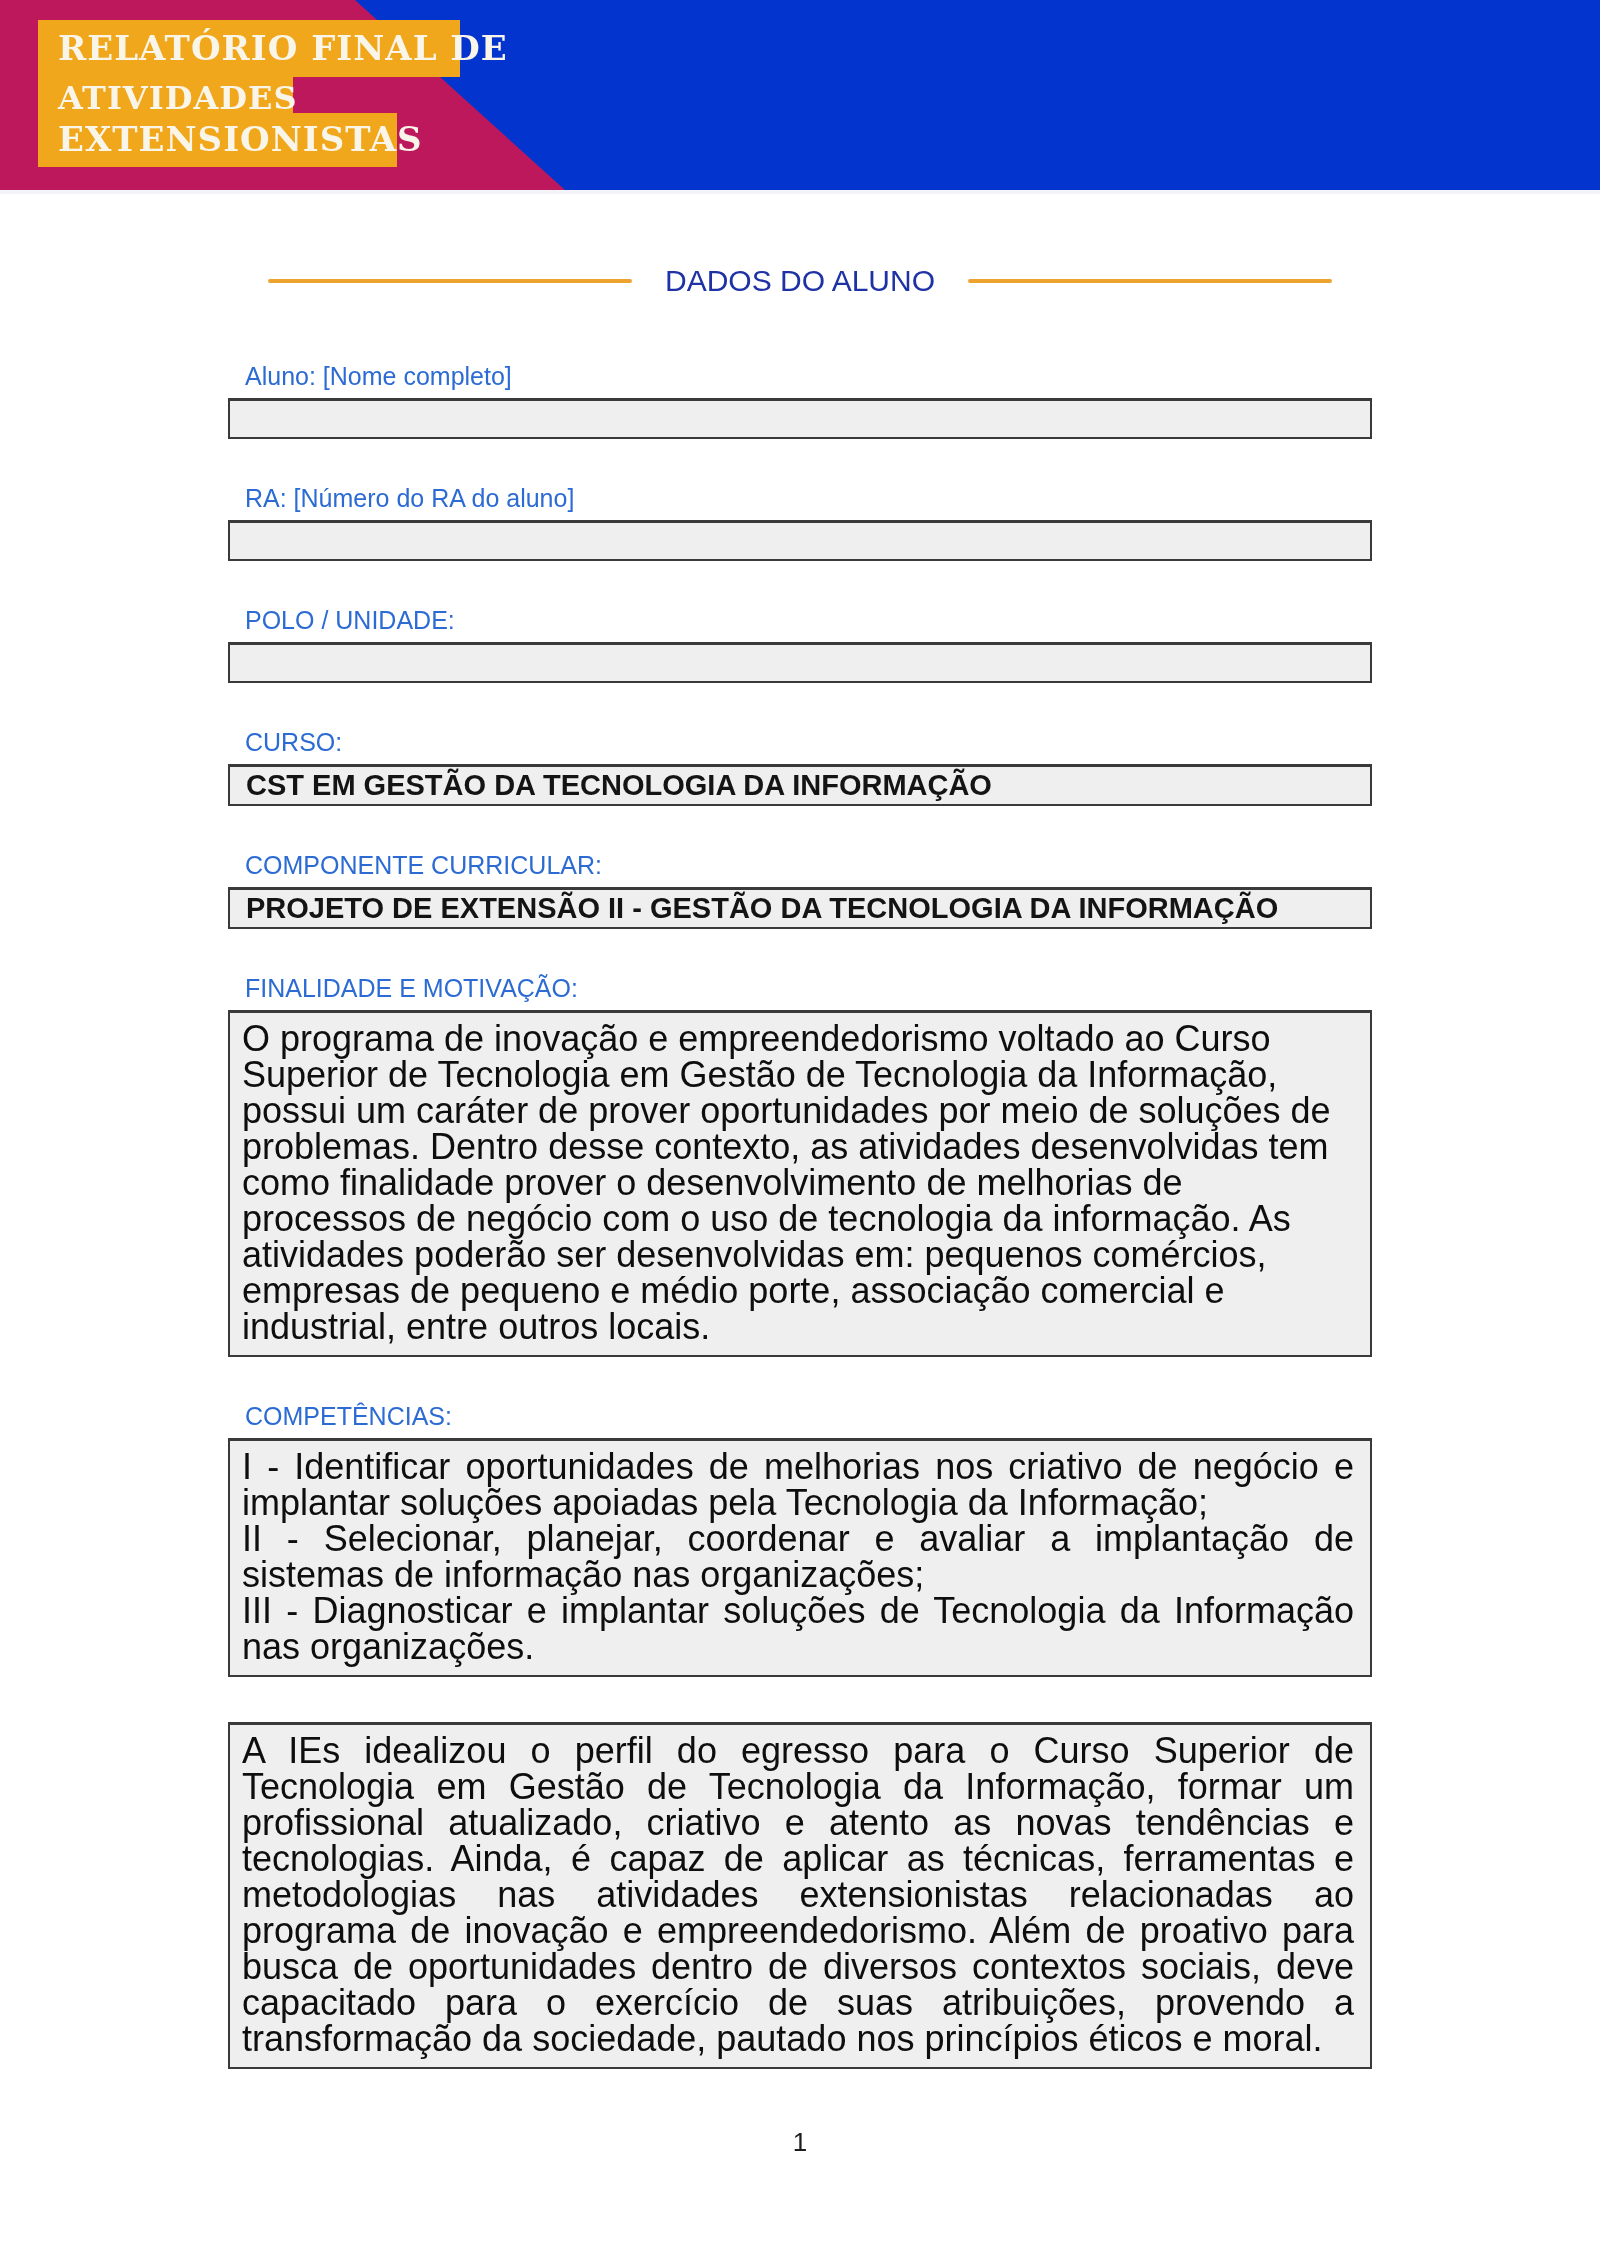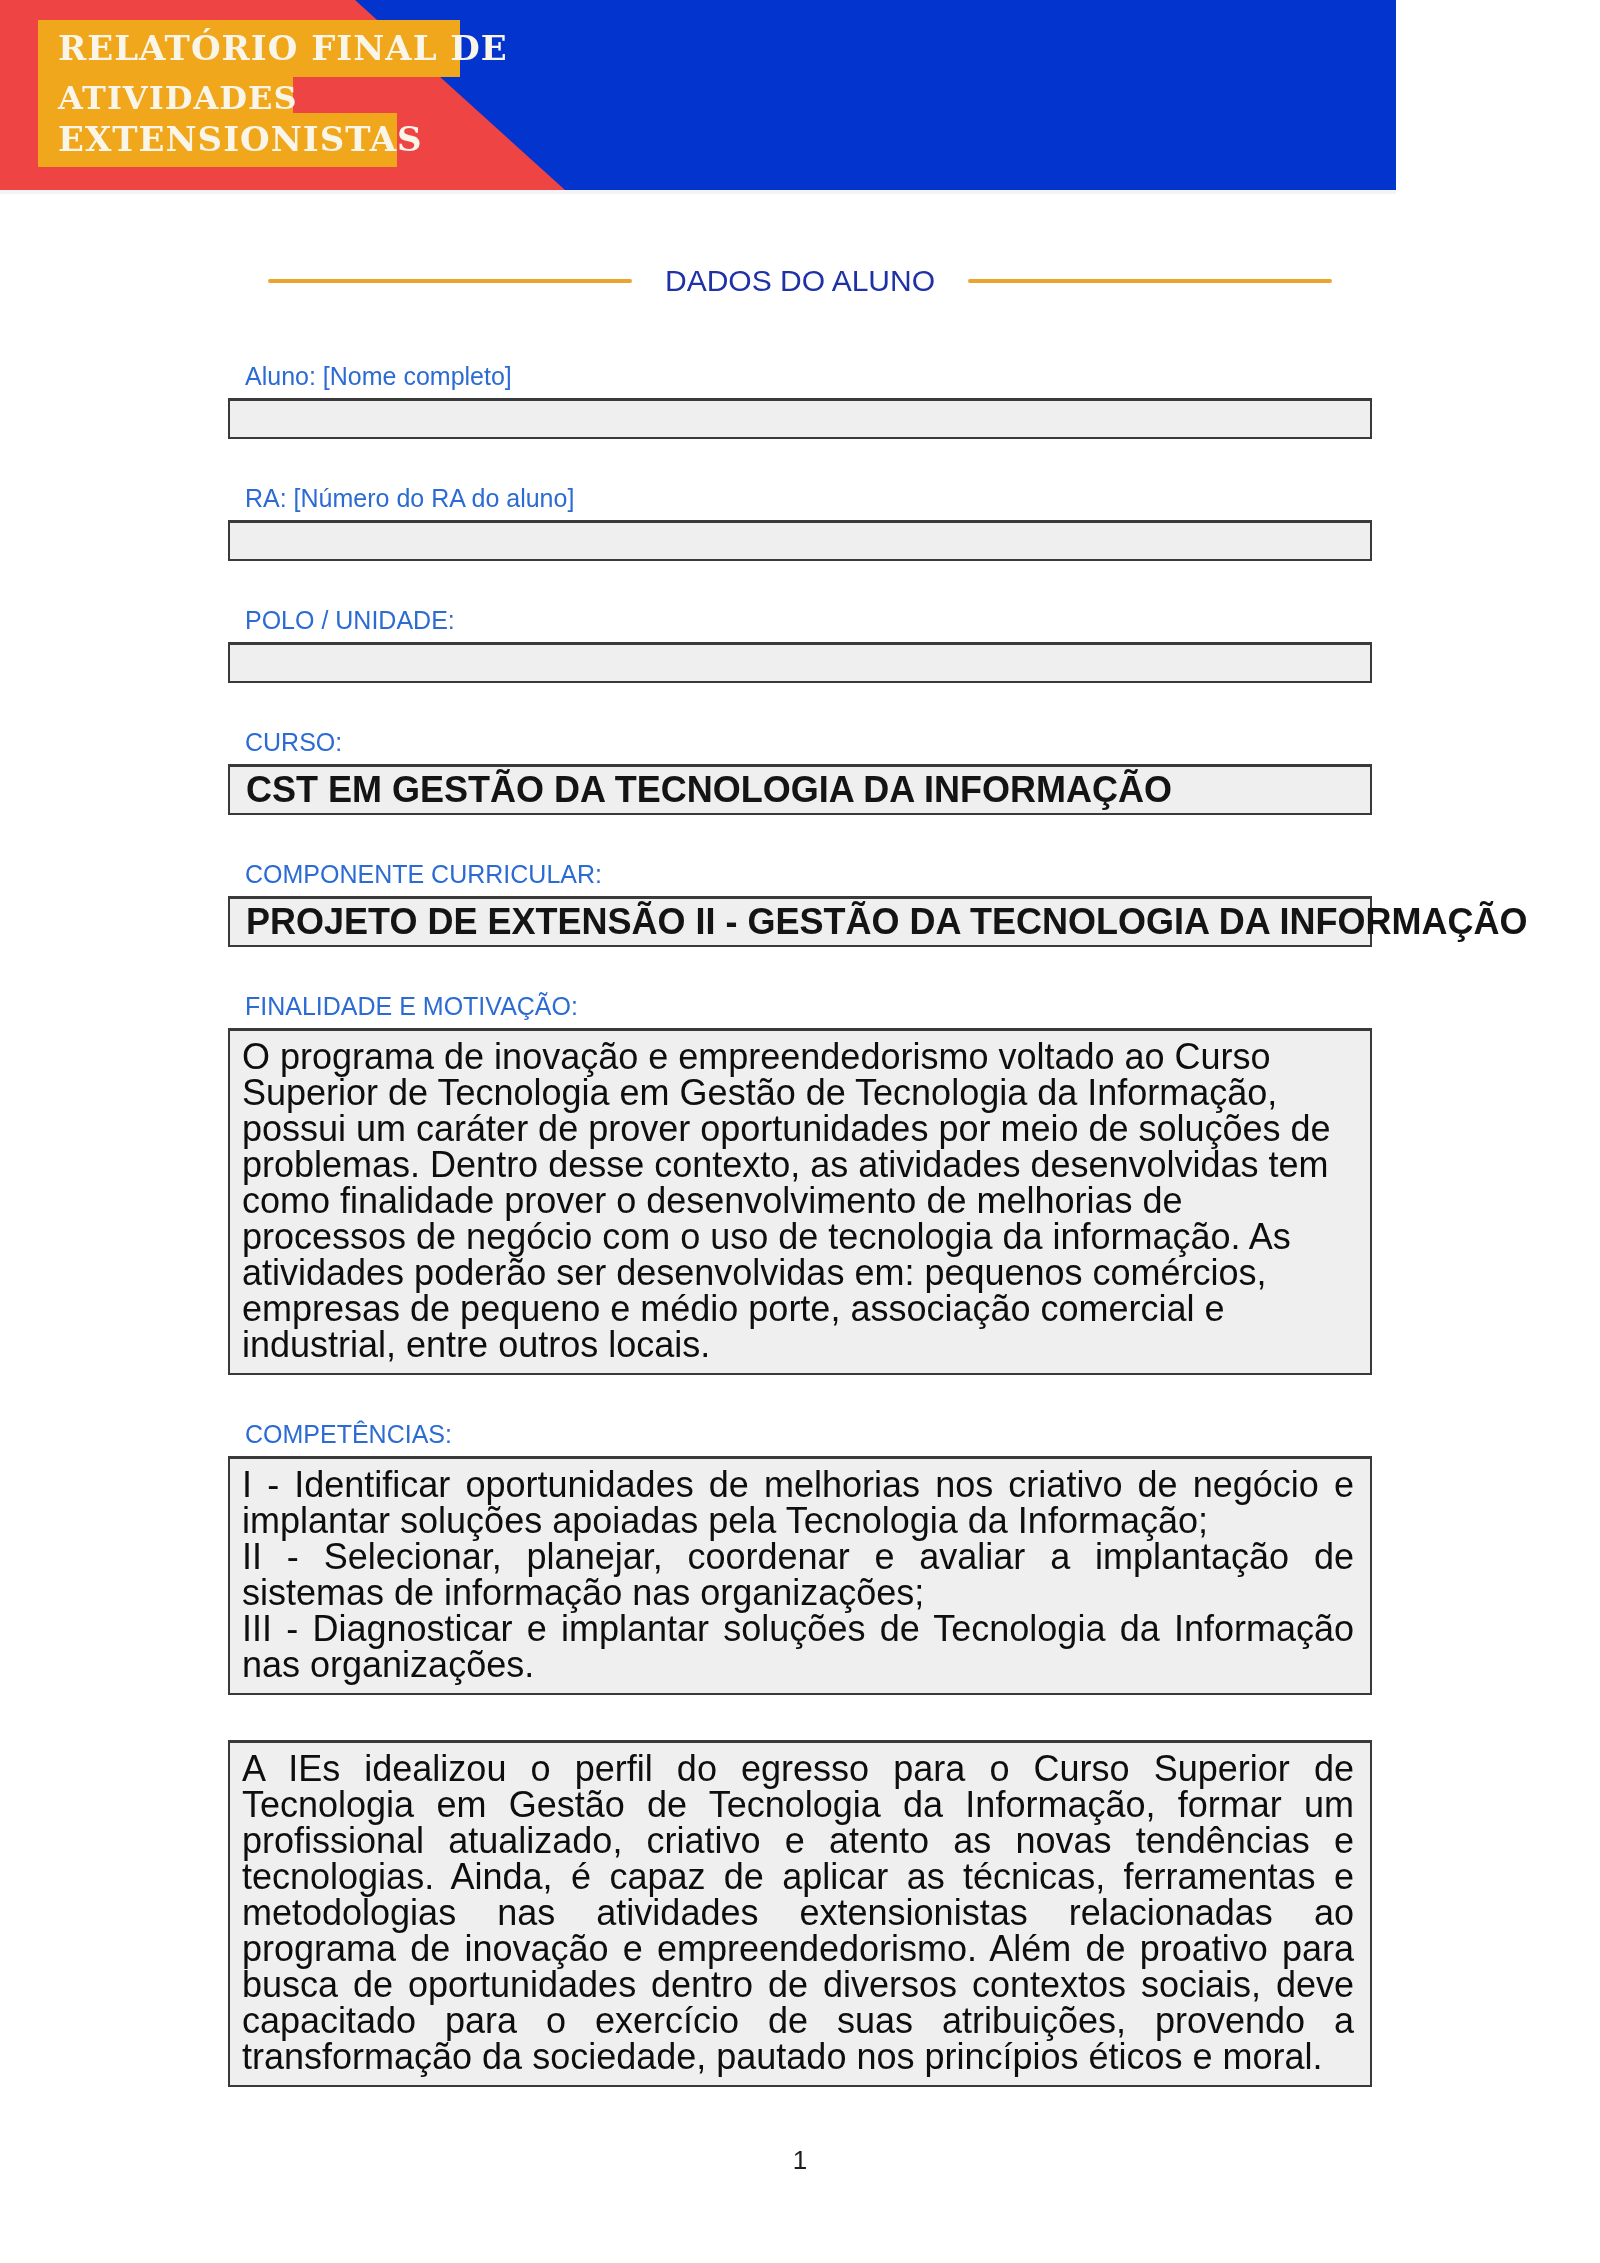--- a/index.html
+++ b/index.html
@@ -7,25 +7,24 @@
     width:1600px; height:2263px;
     background:#ffffff;
     font-family:"Liberation Sans", sans-serif;
     position:relative;
     overflow:hidden;
   }
 
   
   .banner {
     position:relative;
-    width:1356px; height:190px;
-    background:#ef4444;
+    width:1600px; height:190px;
+    background:#be185d;
     border-bottom:4px solid #f2f4f8;
     overflow:hidden;
-    padding-left:40px;
   }
   .banner-dark {
     position:absolute; inset:0;
     background:#0434CE;
     clip-path:polygon(355px 0, 1600px 0, 1600px 190px, 565px 190px);
   }
   .yb { position:absolute; background:#F0A71C; }
   .yb1 { left:38px; top:20px;  width:422px; height:57px; }
   .yb2 { left:38px; top:77px;  width:255px; height:36px; }
   .yb3 { left:38px; top:113px; width:359px; height:54px; }
@@ -70,21 +69,21 @@
     background:#EFEFEF;
     border:2px solid #3a3a3a;
     border-top-width:3px;
     width:100%;
   }
   .field-box.empty  { height:41px; }
   .field-box.value  {
     min-height:41px;
     display:flex; align-items:center;
     padding:2px 16px;
-    font-weight:700; font-size:36px;
+    font-weight:700; font-size:29px;
     color:#141414;
     white-space:nowrap;
   }
   .field-box.para {
     padding:8px 16px 10px 12px;
     font-size:36px; line-height:36px;
     color:#0e0e0e;
   }
   .field-box.para p { margin:0; }
   .field-box.para.align-justify p { text-align:justify; }

